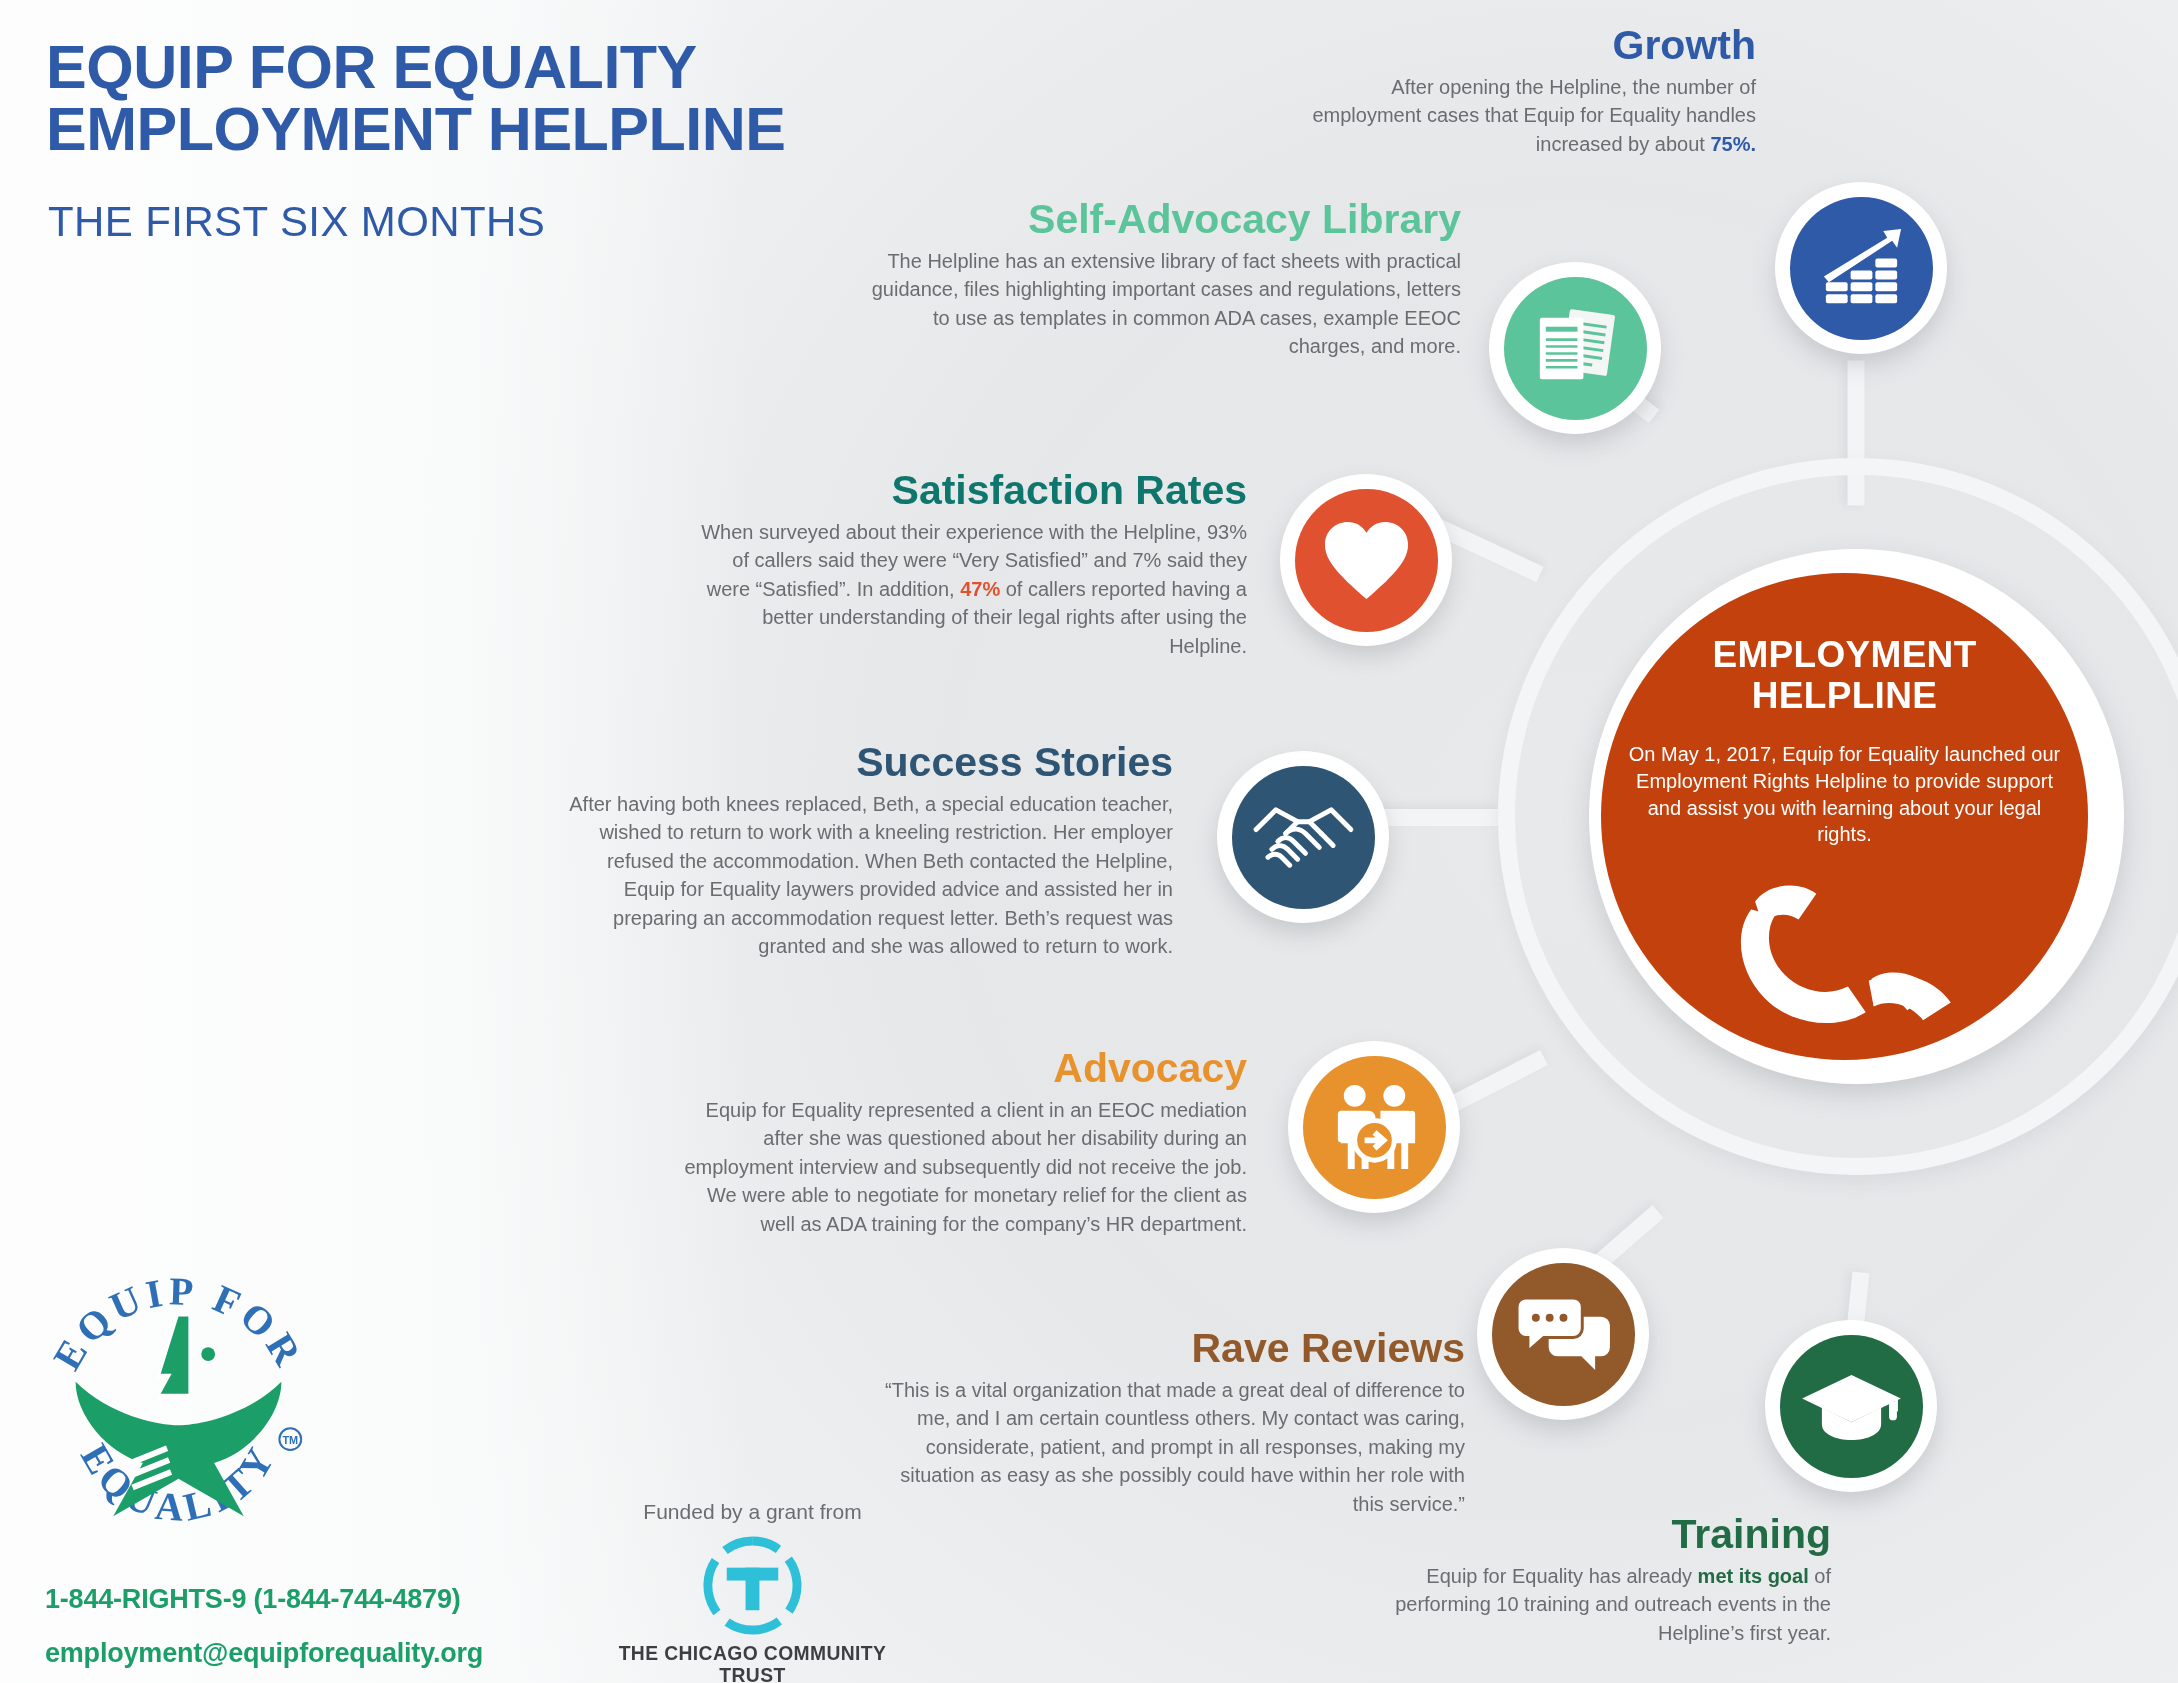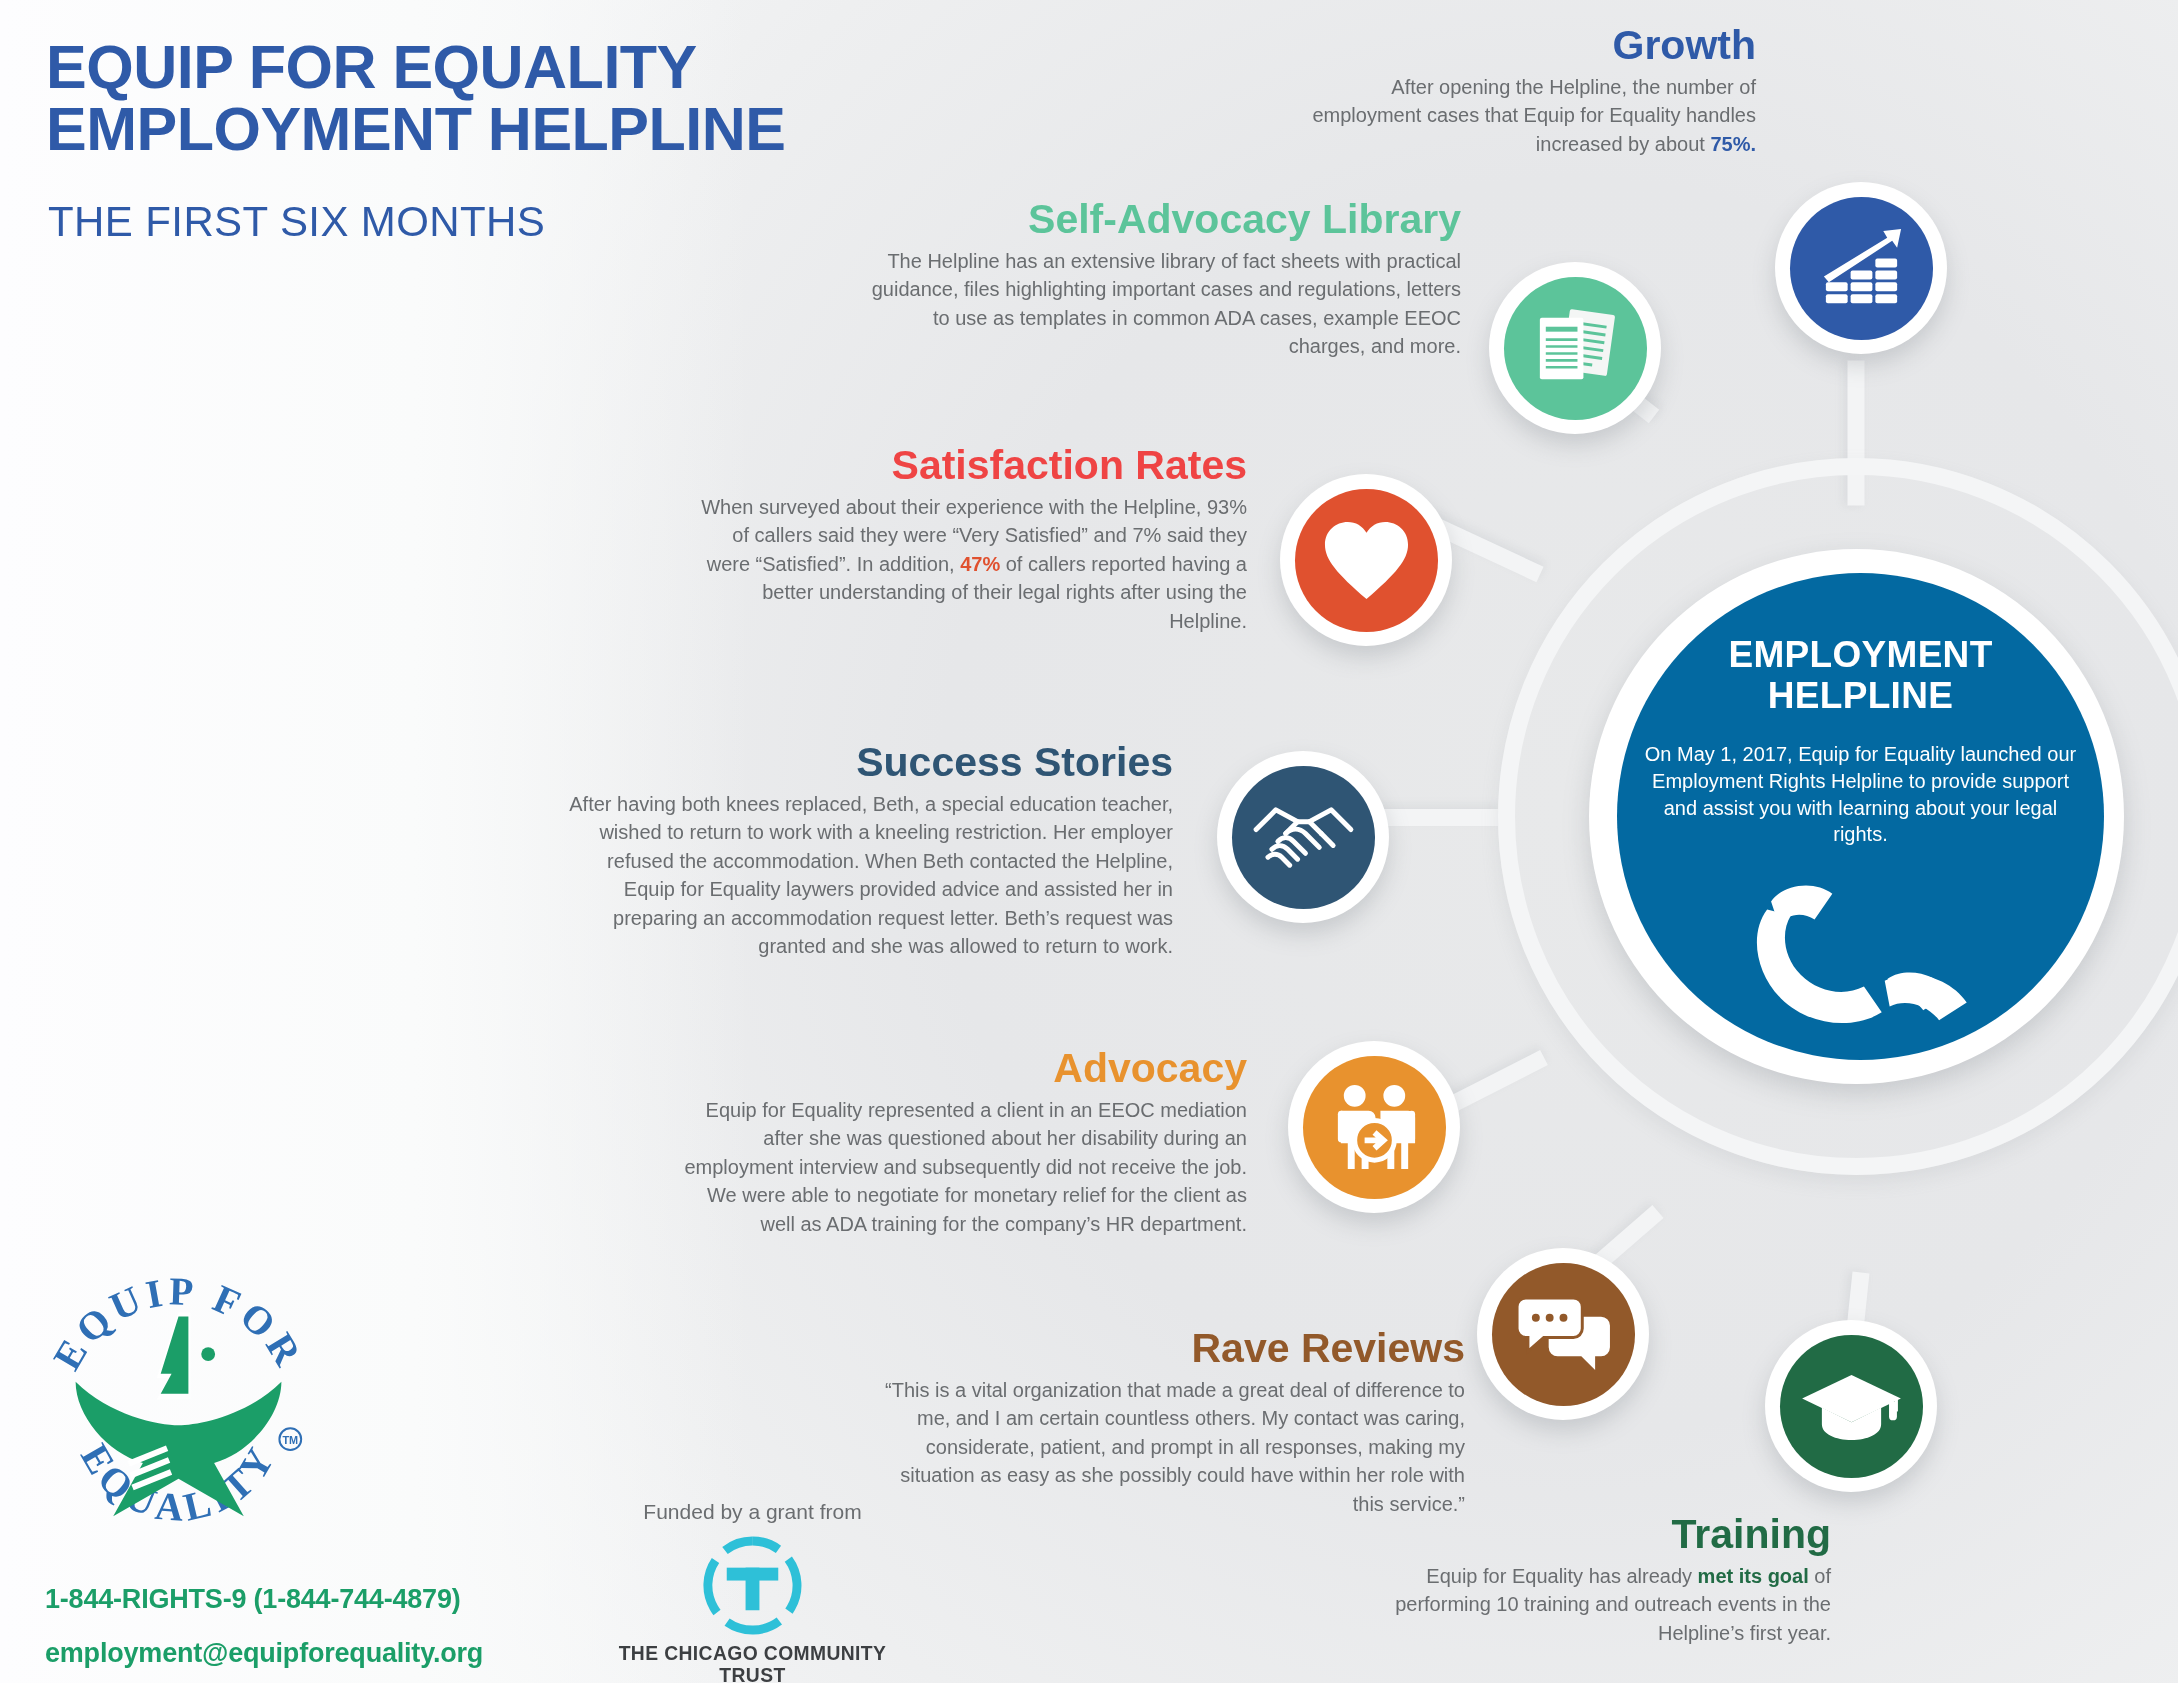--- a/index.html
+++ b/index.html
@@ -43,22 +43,22 @@
   b.hl{font-weight:bold;}
 
   
   .hub-wrap{position:absolute;left:1589px;top:549px;width:535px;height:535px;}
   .hub-ring{
     position:absolute;left:0;top:0;width:535px;height:535px;border-radius:50%;
     background:#ffffff;
     box-shadow:0 10px 26px rgba(120,126,132,.28);
   }
   .hub{
-    position:absolute;left:28px;top:24px;width:487px;height:487px;border-radius:50%;
-    background:#0369a1;
+    position:absolute;left:12px;top:24px;width:487px;height:487px;border-radius:50%;
+    background:#c2410c;
     box-shadow:inset 0 0 0 0 rgba(0,0,0,0);
   }
   .hub-title{
     position:absolute;left:0;right:0;top:61px;text-align:center;color:#fff;
     font-size:37px;font-weight:bold;line-height:1.12;letter-spacing:0.3px;
   }
   .hub-body{
     position:absolute;left:24px;right:24px;top:168px;text-align:center;color:#fff;
     font-size:20px;line-height:1.34;font-weight:400;
   }
@@ -286,21 +286,21 @@
       <span>After opening the Helpline, the number of employment cases that Equip for Equality handles increased by about </span><b class="hl" style="color:#2f5aa8;">75%.</b><span></span>
     </div>
   </div>
 
   <div class="sec right" style="left:871px;top:198px;width:590px;">
     <div class="h" style="color:#5cc49a;">Self-Advocacy Library</div>
     <div class="b">The Helpline has an extensive library of fact sheets with practical guidance, files highlighting important cases and regulations, letters to use as templates in common ADA cases, example EEOC charges, and more.</div>
   </div>
 
   <div class="sec right" style="left:693px;top:444px;width:554px;">
-    <div class="h" style="color:#ef4444;">Satisfaction Rates</div>
+    <div class="h" style="color:#0f766e;margin-top:25px;">Satisfaction Rates</div>
     <div class="b">
       <span>When surveyed about their experience with the Helpline, 93% of callers said they were “Very Satisfied” and 7% said they were “Satisfied”. In addition, </span><b class="hl" style="color:#e0512f;">47%</b><span> of callers reported having a better understanding of their legal rights after using the Helpline.</span>
     </div>
   </div>
 
   <div class="sec right" style="left:554px;top:741px;width:619px;">
     <div class="h" style="color:#2f5574;">Success Stories</div>
     <div class="b">After having both knees replaced, Beth, a special education teacher, wished to return to work with a kneeling restriction. Her employer refused the accommodation. When Beth contacted the Helpline, Equip for Equality laywers provided advice and assisted her in preparing an accommodation request letter. Beth’s request was granted and she was allowed to return to work.</div>
   </div>
 

